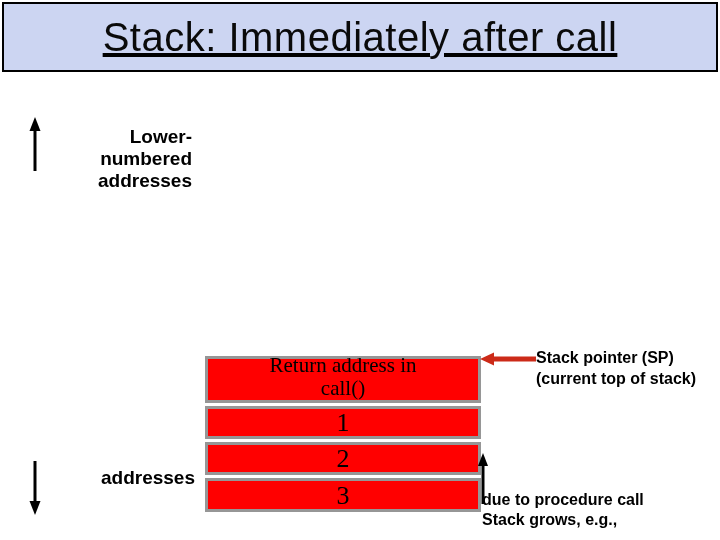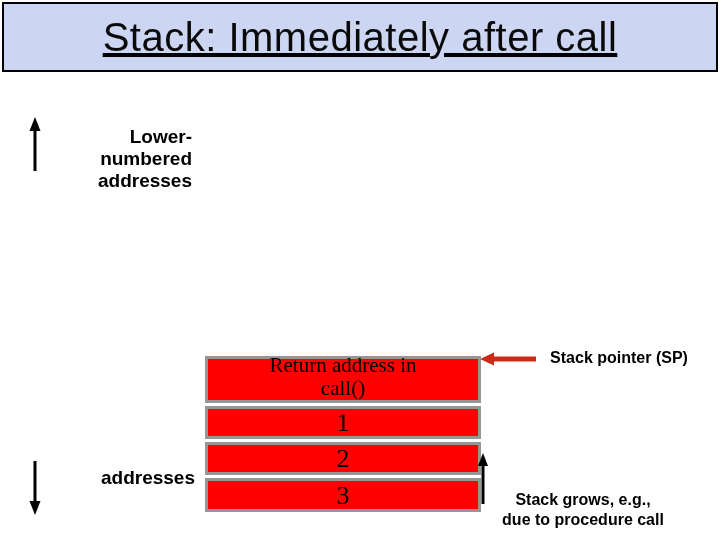--- a/index.html
+++ b/index.html
@@ -77,21 +77,21 @@
   .frame.num {
     height: 33px;
     margin-bottom: 3px;
     font-size: 26px;
     line-height: 26px;
   }
   #frame-3 { height: 34px; margin-bottom: 0; margin-top: 1px; }
   
   .annot {
     position: absolute;
-    text-align: center;
+    text-align: left;
     font-weight: bold;
     color: #000000;
     font-size: 16px;
     line-height: 21px;
   }
   #sp-label { left: 536px; top: 347px; width: 166px; }
   #grows-label { left: 482px; top: 490px; width: 202px; line-height: 20px; }
   #sp-arrow {
     position: absolute;
     left: 479px; top: 351px;
@@ -146,24 +146,25 @@
     <div id="frame-3" class="frame num">
       <div>3</div>
     </div>
   </div>
 
   <svg id="sp-arrow" viewBox="0 0 58 16">
     <polygon points="1,8 15,1.5 15,5.5 57,5.5 57,10.5 15,10.5 15,14.5"></polygon>
   </svg>
   <div id="sp-label" class="annot">
     <div>Stack pointer (SP)</div>
+    <div>(current top of stack)</div>
   </div>
 
   <svg id="grows-arrow" viewBox="0 0 14 53">
     <line x1="7" y1="51" x2="7" y2="11"></line>
     <polygon points="7,0 2,13 12,13"></polygon>
   </svg>
   <div id="grows-label" class="annot">
+    <div>due to procedure call</div>
     <div>Stack grows, e.g.,</div>
-    <div>due to procedure call</div>
   </div>
 
 </div>
 
 </body></html>

